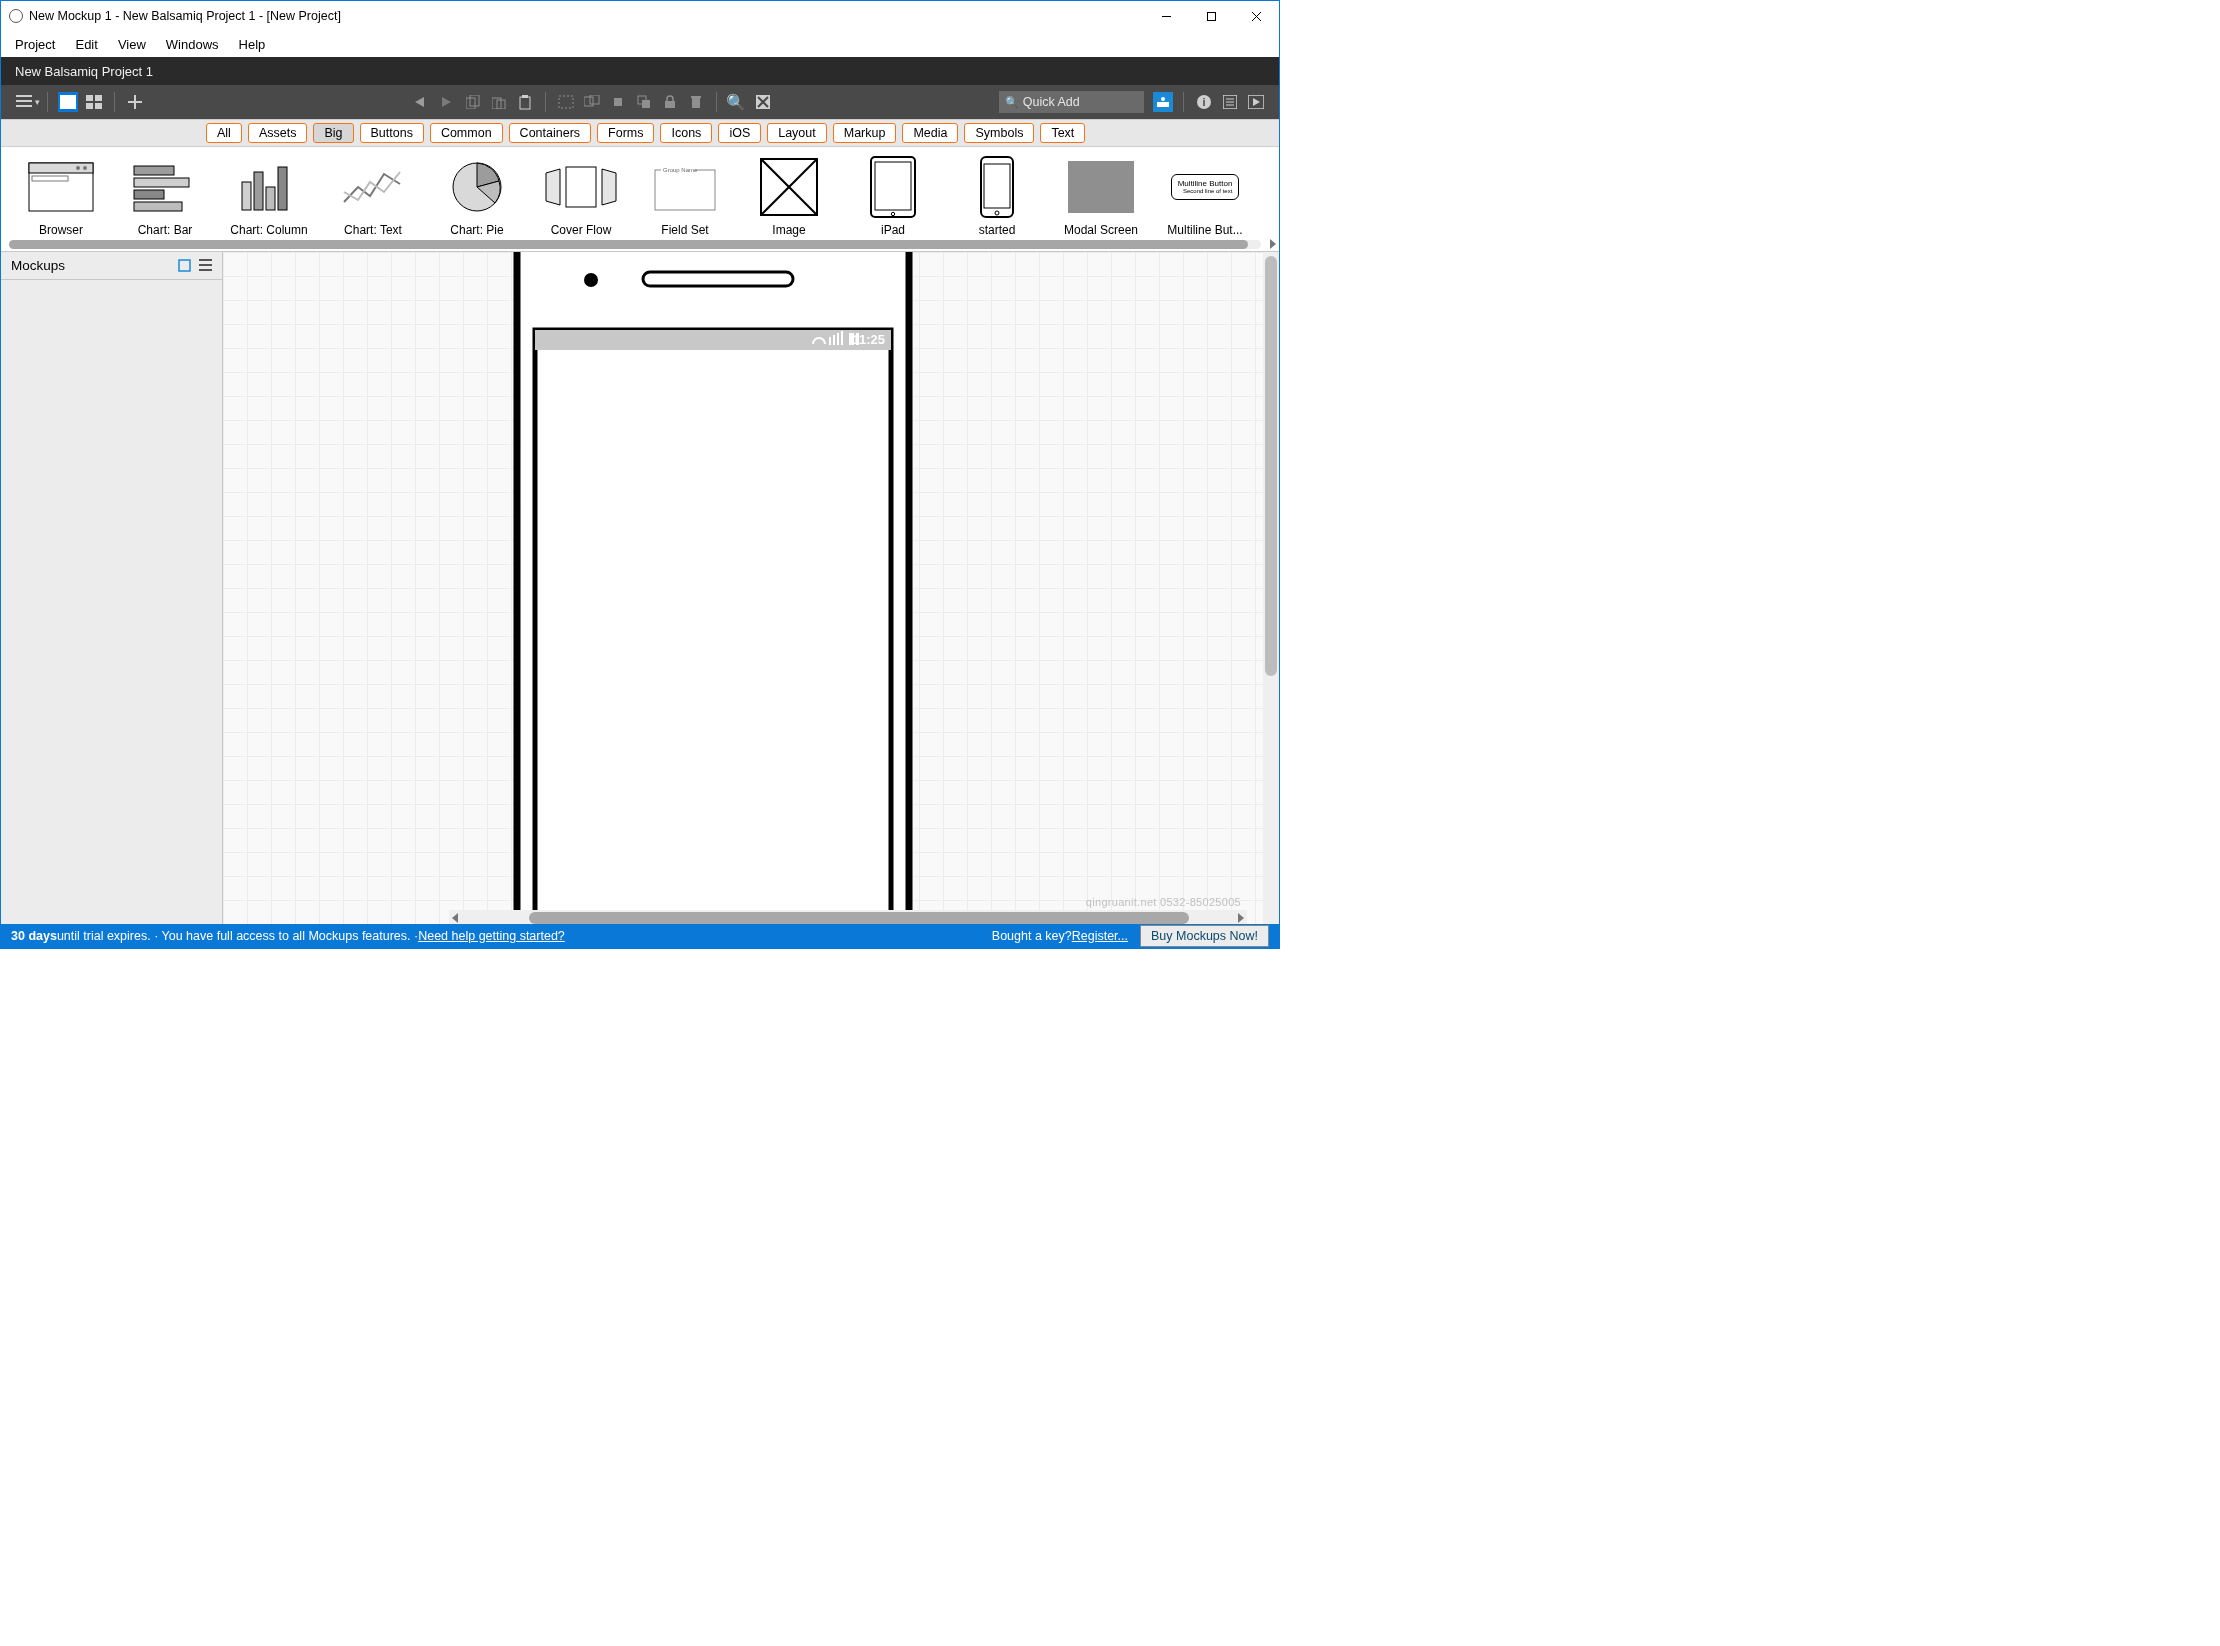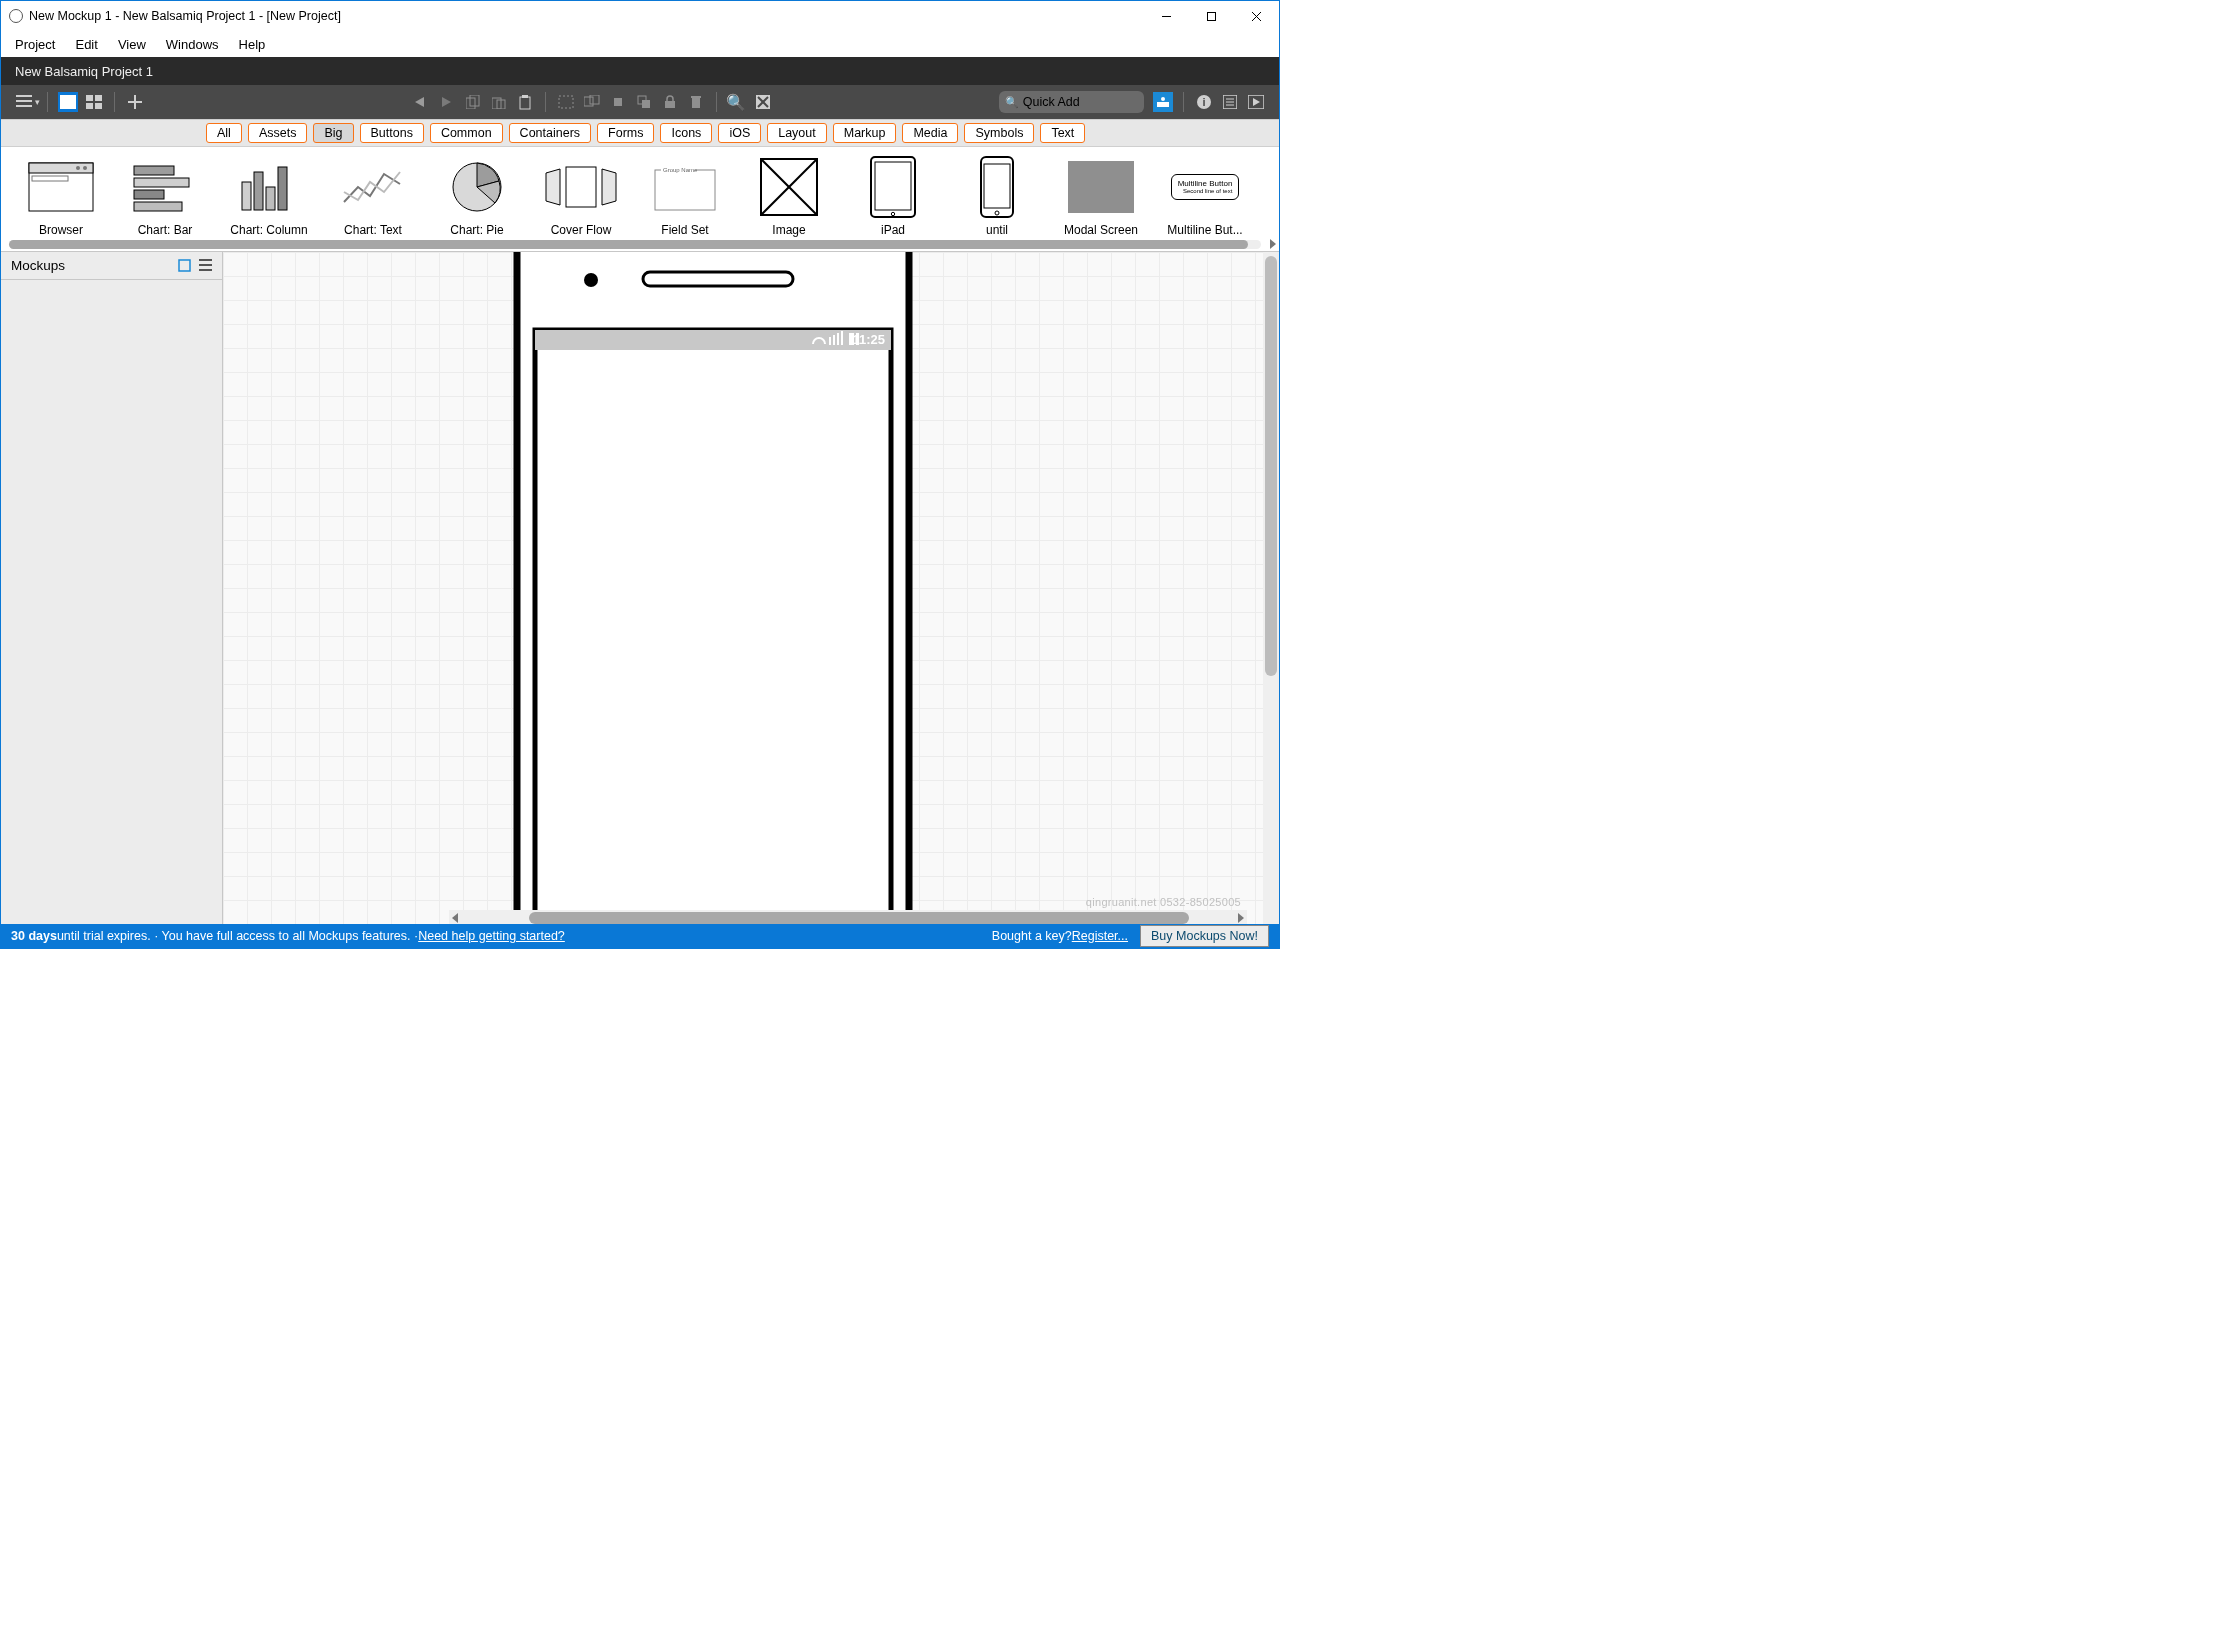--- a/index.html
+++ b/index.html
@@ -13,21 +13,21 @@
   .menubar{ height:26px; display:flex; align-items:center; padding:0 4px; font-size:13px;}
   .menubar div{ padding:3px 10px;}
   
   .projhead{ height:28px; background:#2a2a2a; color:#eee; font-size:13px; display:flex; align-items:center; padding:8px 14px;}
   
   .toolbar{ height:34px; background:#494949; display:flex; align-items:center; padding:0 10px; color:#bfbfbf;}
   .tb-sep{ width:1px; height:20px; background:#6b6b6b; margin:0 7px;}
   .tb-ico{ width:20px;height:20px; margin:0 3px; display:flex;align-items:center;justify-content:center; fill:#bfbfbf;}
   .tb-ico.active{background:#0a78d6;}
   .tb-ico.active svg *, .tb-ico.active svg{fill:#fff;}
-  .quickadd{ margin-left:auto; background:#6a6a6a; width:145px;height:22px; border-radius:6px; display:flex;align-items:center; padding:0 6px; color:#000000; font-size:12.5px;}
+  .quickadd{ margin-left:auto; background:#6a6a6a; width:145px;height:22px; border-radius:0; display:flex;align-items:center; padding:0 6px; color:#e5e5e5; font-size:12.5px;}
   .quickadd::before{content:"🔍"; font-size:11px; margin-right:4px; color:#e0e0e0;}
   .toolbar .right-icons{display:flex;align-items:center;margin-left:6px;}
   
   .filterrow{ height:28px; background:#e7e7e7;border-top:1px solid #cfcfcf;border-bottom:1px solid #cfcfcf; display:flex; align-items:center; padding:0 0 0 205px; gap:6px;}
   .filt{ font-size:12.5px; padding:2px 10px; background:#fff;border:1px solid #f97316;border-radius:3px;}
   .filt.sel{ background:#d6d6d6;}
   
   .libstrip{ height:105px; background:#fff; border-bottom:1px solid #c7c7c7; display:flex; position:relative; padding:4px 8px 0 8px; gap:0;}
   .lib-item{ width:104px; text-align:center; font-size:12px;}
   .lib-item .thumb{ height:72px;display:flex;align-items:center;justify-content:center;}
@@ -362,21 +362,21 @@
     </div>
 
   <div class="lib-item">
     <div class="thumb">
         <svg width="34" height="62">
           <rect x="1" y="1" width="32" height="60" rx="5" fill="#fff" stroke="#000" stroke-width="2"></rect>
           <rect x="4" y="8" width="26" height="44" fill="#fff" stroke="#000"></rect>
           <circle cx="17" cy="57" r="2" fill="none" stroke="#000"></circle>
         </svg>
       </div>
-    <div>until</div>
+    <div>started</div>
     </div>
 
   <div class="lib-item">
     <div class="thumb">
         <svg width="66" height="52">
           <rect width="66" height="52" fill="#8f8f8f"></rect>
         </svg>
       </div>
     <div>Modal Screen</div>
     </div>

